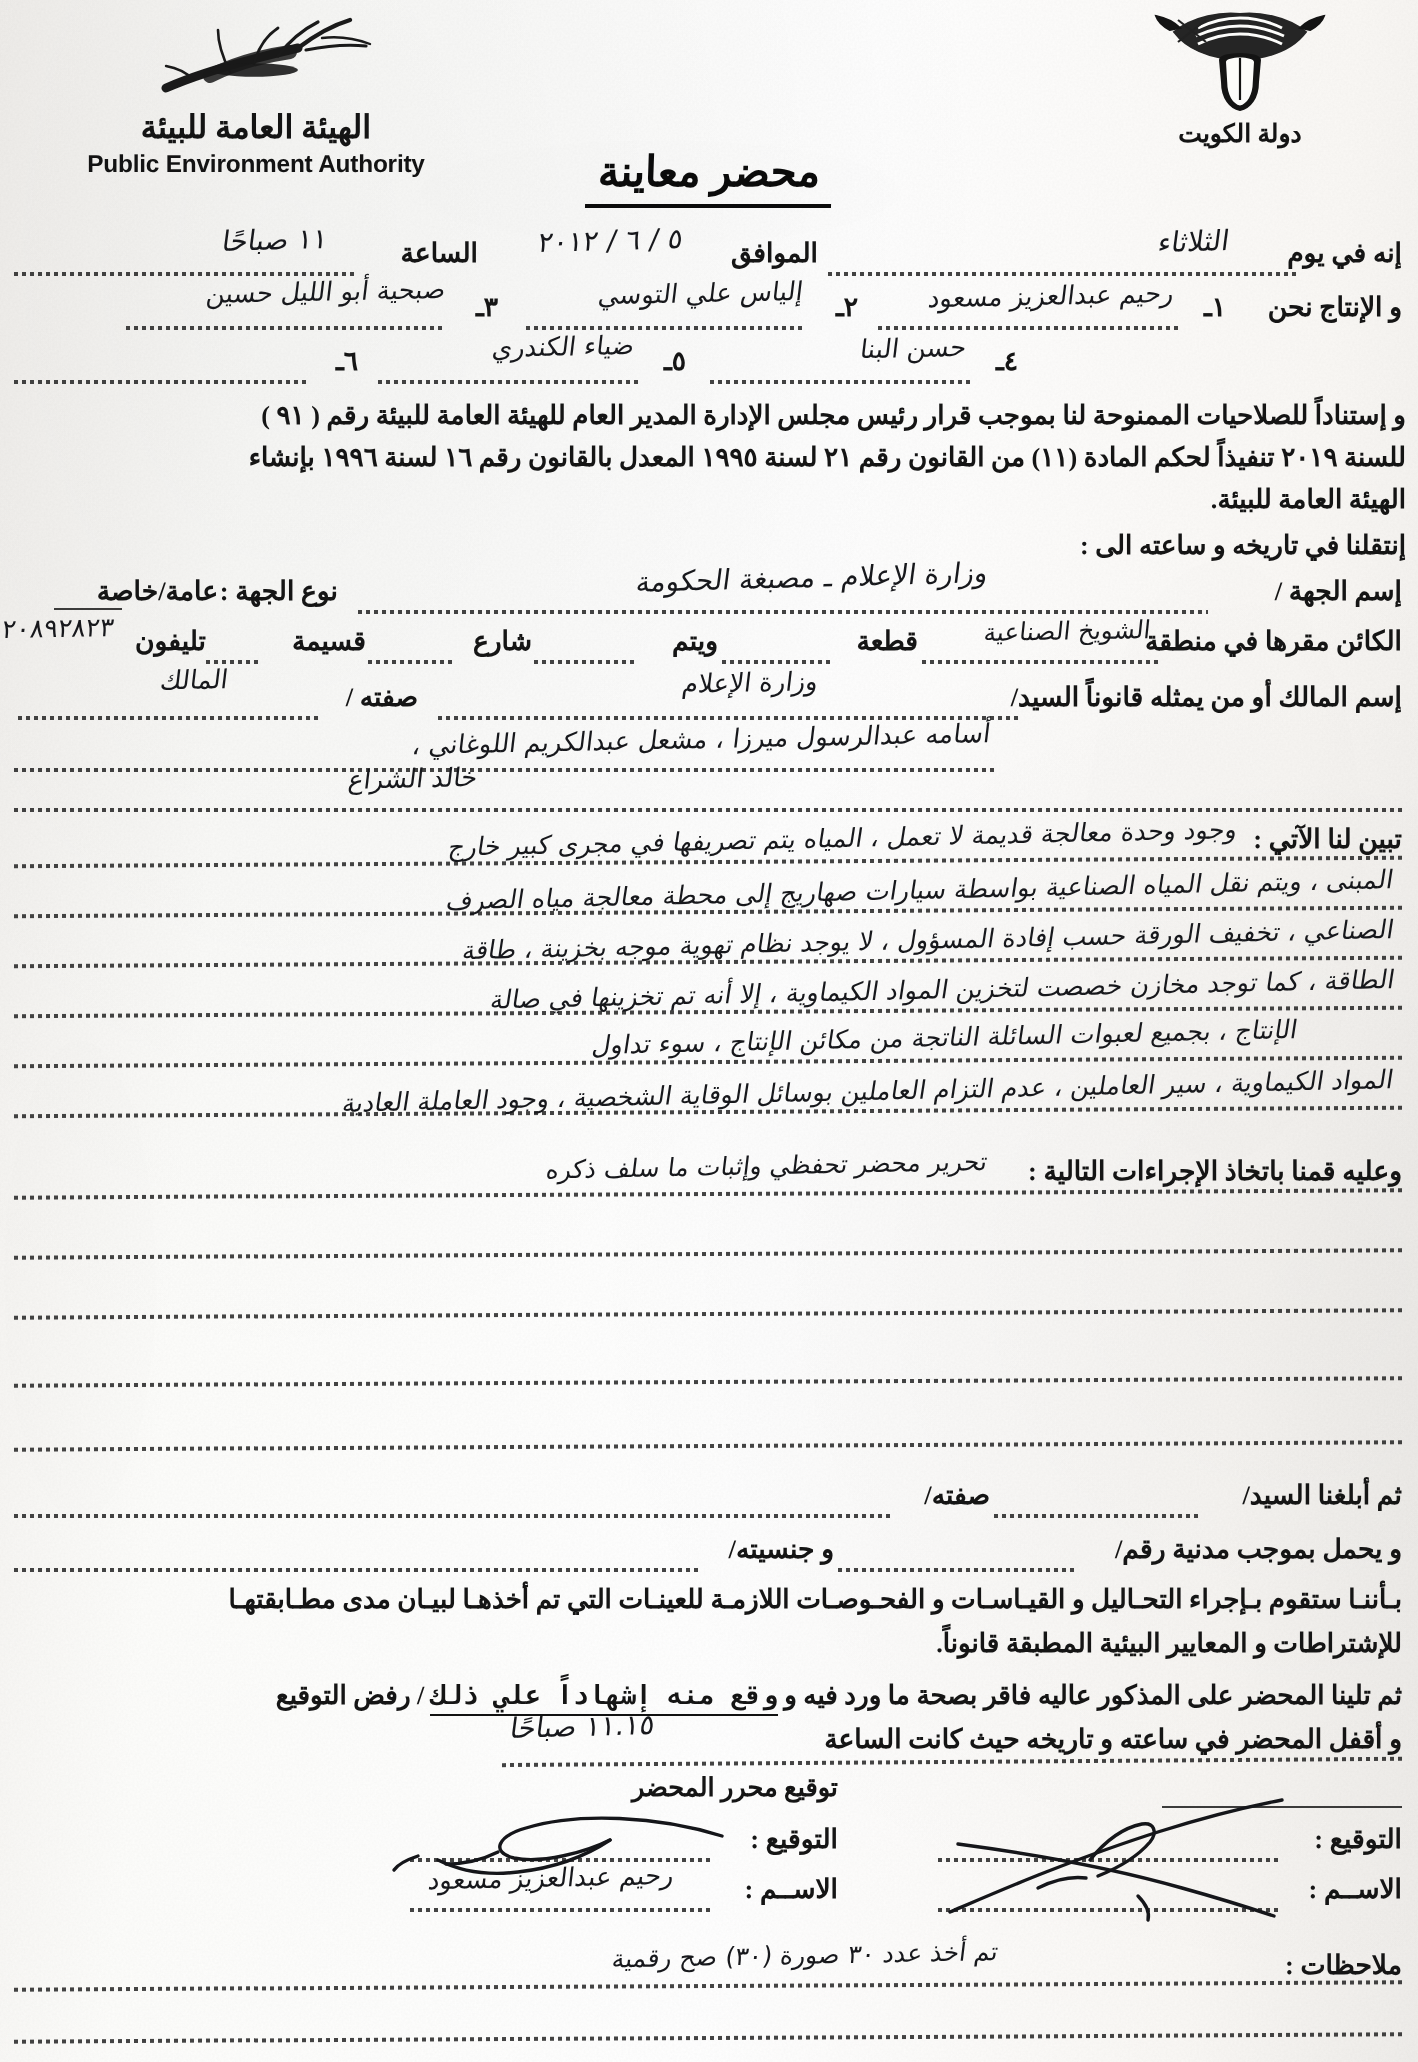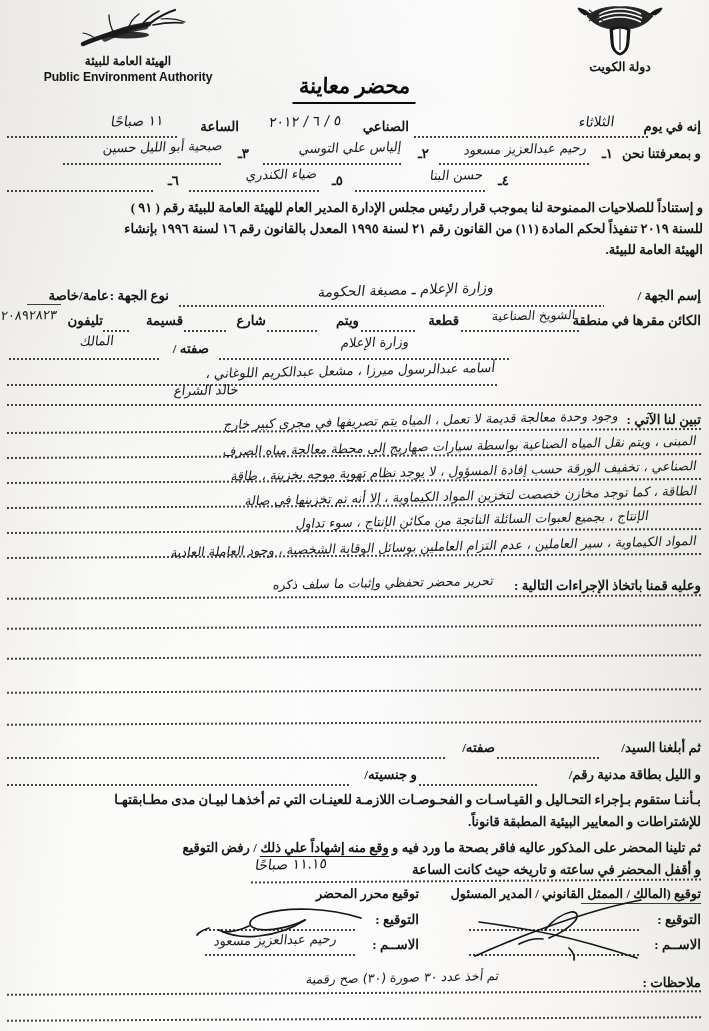--- a/index.html
+++ b/index.html
@@ -20,21 +20,21 @@
       linear-gradient(95deg,#f3f1ee 0%,#fdfdfb 18%,#ffffff 55%,#faf8f5 85%,#efedea 100%);
   }
   #grain{position:absolute;inset:0;opacity:.5;pointer-events:none;}
   .layer{position:absolute;inset:0;}
 
   
   .hdr-left{position:absolute;left:8px;top:6px;width:240px;text-align:center;}
   .hdr-right{position:absolute;right:14px;top:4px;width:150px;text-align:center;}
   .org-ar{
     font-family:"Liberation Serif",serif;
-    font-size:12px;font-weight:700;letter-spacing:1.6px;
+    font-size:16px;font-weight:700;letter-spacing:1.6px;
     color:#141414;direction:rtl;margin-top:2px;
   }
   .org-en{
     font-family:"Liberation Sans",sans-serif;
     font-size:12.2px;font-weight:700;color:#131313;direction:ltr;
     letter-spacing:-.1px;margin-top:1px;
   }
   .state-ar{font-size:12.5px;font-weight:700;margin-top:1px;color:#141414;}
 
   .title-wrap{position:absolute;left:0;right:0;top:74px;text-align:center;}
@@ -59,21 +59,21 @@
   .para{
     position:absolute;
     font-size:13.1px;
     line-height:1.55;
     color:#151515;
     font-weight:600;
     text-align:justify;
   }
   .para.r{text-align:right;}
   .b{font-weight:700;}
-  .ul{border-bottom:1.4px solid #121212;padding-bottom:1px;}
+  .ul{border-bottom:1.4px solid #121212;padding-bottom:1px;font-family:Liberation Mono, monospace;}
 
   
   .dots{
     position:absolute;
     height:2px;
     background-image:repeating-linear-gradient(to right,#1b1b1b 0 2px,transparent 2px 4px);
     opacity:.82;
   }
   .rule{
     position:absolute;height:1.4px;background:#1b1b1b;opacity:.85;
@@ -173,28 +173,28 @@
   </div>
 
   <div class="title-wrap">
     <span class="doc-title">محضر معاينة</span>
   </div>
 
   <div class="line" style="right:8px;top:119px;">إنه في يوم</div>
   <div class="dots" style="right:60px;top:136px;width:235px;"></div>
   <div class="hw s1" style="right:95px;top:113px;">الثلاثاء</div>
 
-  <div class="line" style="right:300px;top:119px;">الصناعي</div>
+  <div class="line" style="right:300px;top:119px;">الموافق</div>
   <div class="hw s1" style="right:368px;top:112px;">٥ / ٦ / ٢٠١٢</div>
 
   <div class="line" style="right:470px;top:119px;">الساعة</div>
   <div class="dots" style="right:530px;top:136px;width:172px;"></div>
   <div class="hw s1" style="right:545px;top:112px;">١١ صباحًا</div>
 
-  <div class="line" style="right:8px;top:146px;">و بمعرفتنا نحن</div>
+  <div class="line" style="right:8px;top:146px;">و الإنتاج نحن</div>
 
   <div class="line" style="right:96px;top:146px;">١ـ</div>
   <div class="dots" style="right:120px;top:163px;width:150px;"></div>
   <div class="hw s2" style="right:122px;top:140px;">رحيم عبدالعزيز مسعود</div>
 
   <div class="line" style="right:280px;top:146px;">٢ـ</div>
   <div class="dots" style="right:306px;top:163px;width:140px;"></div>
   <div class="hw s2" style="right:308px;top:139px;">إلياس علي التوسي</div>
 
   <div class="line" style="right:460px;top:146px;">٣ـ</div>
@@ -209,20 +209,21 @@
   <div class="dots" style="right:390px;top:190px;width:130px;"></div>
   <div class="hw s2" style="right:392px;top:166px;">ضياء الكندري</div>
 
   <div class="line" style="right:530px;top:173px;">٦ـ</div>
   <div class="dots" style="right:556px;top:190px;width:146px;"></div>
   <div class="hw s2" style="right:560px;top:166px;"></div>
 
   <div class="para r" style="right:6px;left:6px;top:198px;">و إستناداً للصلاحيات الممنوحة لنا بموجب قرار رئيس مجلس الإدارة المدير العام للهيئة العامة للبيئة رقم (  ٩١  )</div>
   <div class="para r" style="right:6px;left:6px;top:219px;">للسنة  ٢٠١٩   تنفيذاً لحكم المادة (١١) من القانون رقم ٢١ لسنة ١٩٩٥ المعدل بالقانون رقم ١٦ لسنة ١٩٩٦ بإنشاء</div>
   <div class="para r" style="right:6px;left:6px;top:240px;">الهيئة العامة للبيئة.</div>
+  <div class="para r" style="right:6px;left:6px;top:263px;">إنتقلنا في تاريخه و ساعته الى :</div>
 
   <div class="line" style="right:8px;top:288px;">إسم الجهة /</div>
   <div class="dots" style="right:105px;top:305px;width:425px;"></div>
   <div class="hw s1" style="right:215px;top:279px;">وزارة الإعلام ـ مصبغة الحكومة</div>
 
   <div class="line" style="right:540px;top:288px;">نوع الجهة :</div>
   <div class="line" style="right:600px;top:288px;">عامة/خاصة</div>
   <div class="rule" style="right:648px;top:304px;width:34px;"></div>
 
   <div class="line" style="right:8px;top:313px;">الكائن مقرها في منطقة</div>
@@ -237,20 +238,21 @@
 
   <div class="line" style="right:443px;top:313px;">شارع</div>
   <div class="dots" style="right:483px;top:330px;width:42px;"></div>
 
   <div class="line" style="right:526px;top:313px;">قسيمة</div>
   <div class="dots" style="right:578px;top:330px;width:28px;"></div>
 
   <div class="line" style="right:606px;top:313px;">تليفون</div>
   <div class="hw s3" style="right:652px;top:307px;font-size:13px;">٢٠٨٩٢٨٢٣</div>
 
+  <div class="line" style="right:8px;top:341px;">إسم المالك أو من يمثله قانوناً السيد/</div>
   <div class="dots" style="right:200px;top:358px;width:290px;"></div>
   <div class="hw s2" style="right:300px;top:334px;">وزارة الإعلام</div>
 
   <div class="line" style="right:500px;top:341px;">صفته /</div>
   <div class="dots" style="right:548px;top:358px;width:152px;"></div>
   <div class="hw s2" style="right:595px;top:333px;">المالك</div>
 
   <div class="dots" style="right:210px;top:384px;width:492px;"></div>
   <div class="hw s2" style="right:214px;top:360px;">أسامه عبدالرسول ميرزا ، مشعل عبدالكريم اللوغاني ،</div>
   <div class="dots" style="right:8px;top:404px;width:694px;"></div>
@@ -279,39 +281,38 @@
 
   <div class="dots" style="right:8px;top:656px;width:694px;transform:rotate(-.3deg);"></div>
   <div class="dots" style="right:8px;top:690px;width:694px;transform:rotate(-.3deg);"></div>
   <div class="dots" style="right:8px;top:722px;width:694px;transform:rotate(-.3deg);"></div>
 
   <div class="line" style="right:8px;top:740px;">ثم أبلغنا السيد/</div>
   <div class="dots" style="right:108px;top:757px;width:104px;"></div>
   <div class="line" style="right:214px;top:740px;">صفته/</div>
   <div class="dots" style="right:262px;top:757px;width:440px;"></div>
 
-  <div class="line" style="right:8px;top:767px;">و الليل بطاقة مدنية رقم/</div>
+  <div class="line" style="right:8px;top:767px;">و يحمل بموجب مدنية رقم/</div>
   <div class="dots" style="right:172px;top:784px;width:118px;"></div>
   <div class="line" style="right:292px;top:767px;">و جنسيته/</div>
   <div class="dots" style="right:360px;top:784px;width:342px;"></div>
 
   <div class="para r" style="right:8px;left:8px;top:790px;letter-spacing:.2px;">بـأننـا ستقوم بـإجراء التحـاليل و القيـاسـات و الفحـوصـات اللازمـة للعينـات التي تم أخذهـا لبيـان مدى مطـابقتهـا</div>
   <div class="para r" style="right:8px;left:8px;top:812px;">للإشتراطات و المعايير البيئية المطبقة قانوناً.</div>
 
   <div class="para r" style="right:8px;left:8px;top:838px;white-space:nowrap;text-align:right;">
     <span>ثم تلينا المحضر على المذكور عاليه فاقر بصحة ما ورد فيه و</span>
     <span class="b ul">وقع منه إشهاداً علي ذلك</span>
     <span class="b">/ رفض التوقيع</span>
   </div>
 
   <div class="line" style="right:8px;top:862px;">و أقفل المحضر في ساعته و تاريخه حيث كانت الساعة</div>
   <div class="dots" style="right:8px;top:880px;width:450px;transform:rotate(-.4deg);"></div>
   <div class="hw s1" style="right:382px;top:855px;">١١.١٥ صباحًا</div>
 
-  <div class="line" style="right:8px;top:887px;font-size:12.8px;">توقيع (المالك / الممثل القانوني / المدير المسئول</div>
   <div class="rule" style="right:8px;top:903px;width:120px;"></div>
 
   <div class="line" style="right:290px;top:887px;font-size:12.8px;">توقيع محرر المحضر</div>
 
   <div class="line" style="right:8px;top:912px;">التوقيع :</div>
   <div class="dots" style="right:70px;top:929px;width:170px;"></div>
 
   <div class="line" style="right:8px;top:937px;">الاســم :</div>
   <div class="dots" style="right:70px;top:954px;width:170px;"></div>
   <div class="hw s2" style="right:92px;top:932px;"></div>

